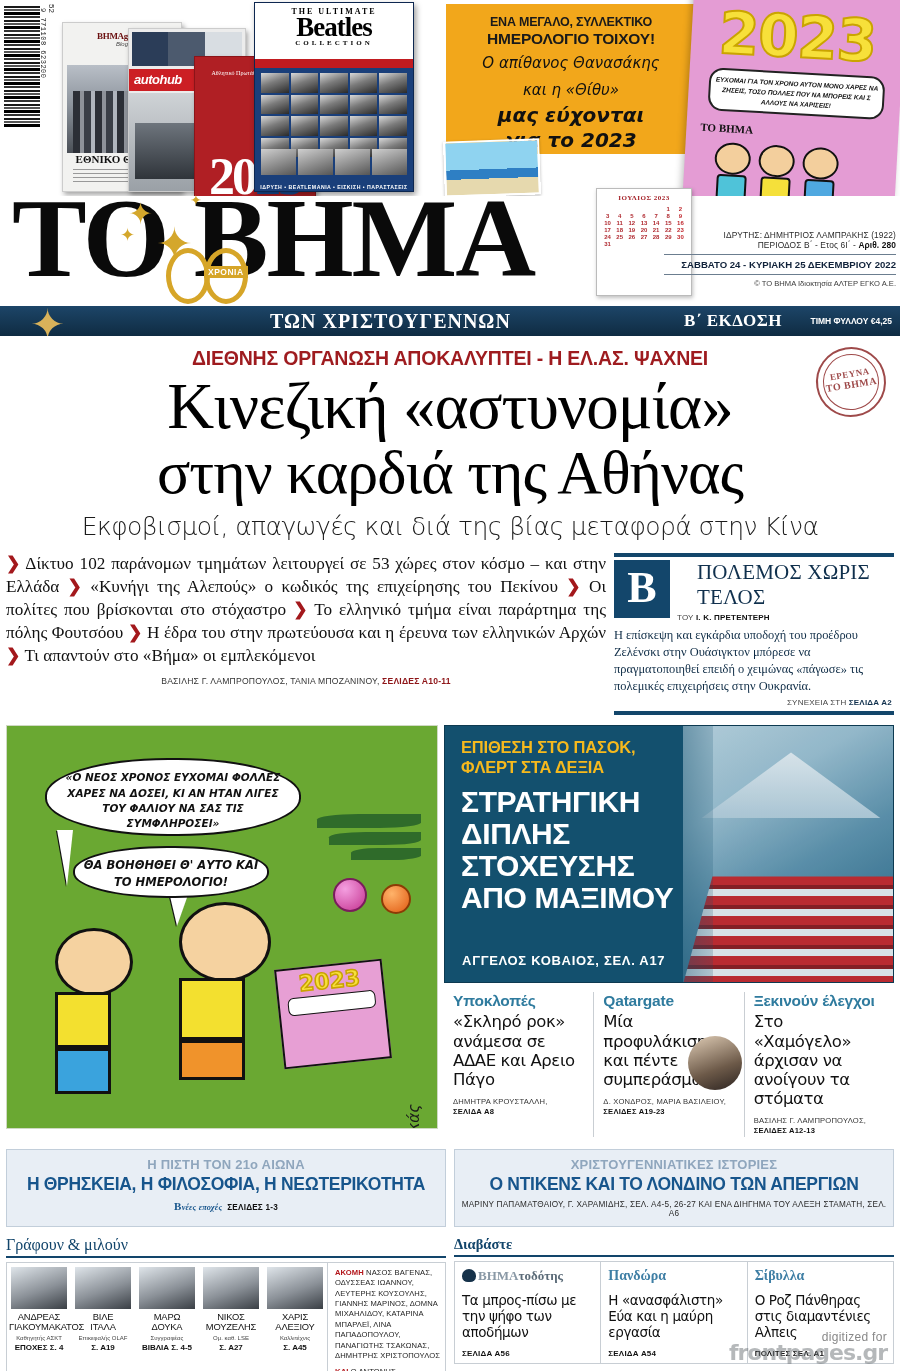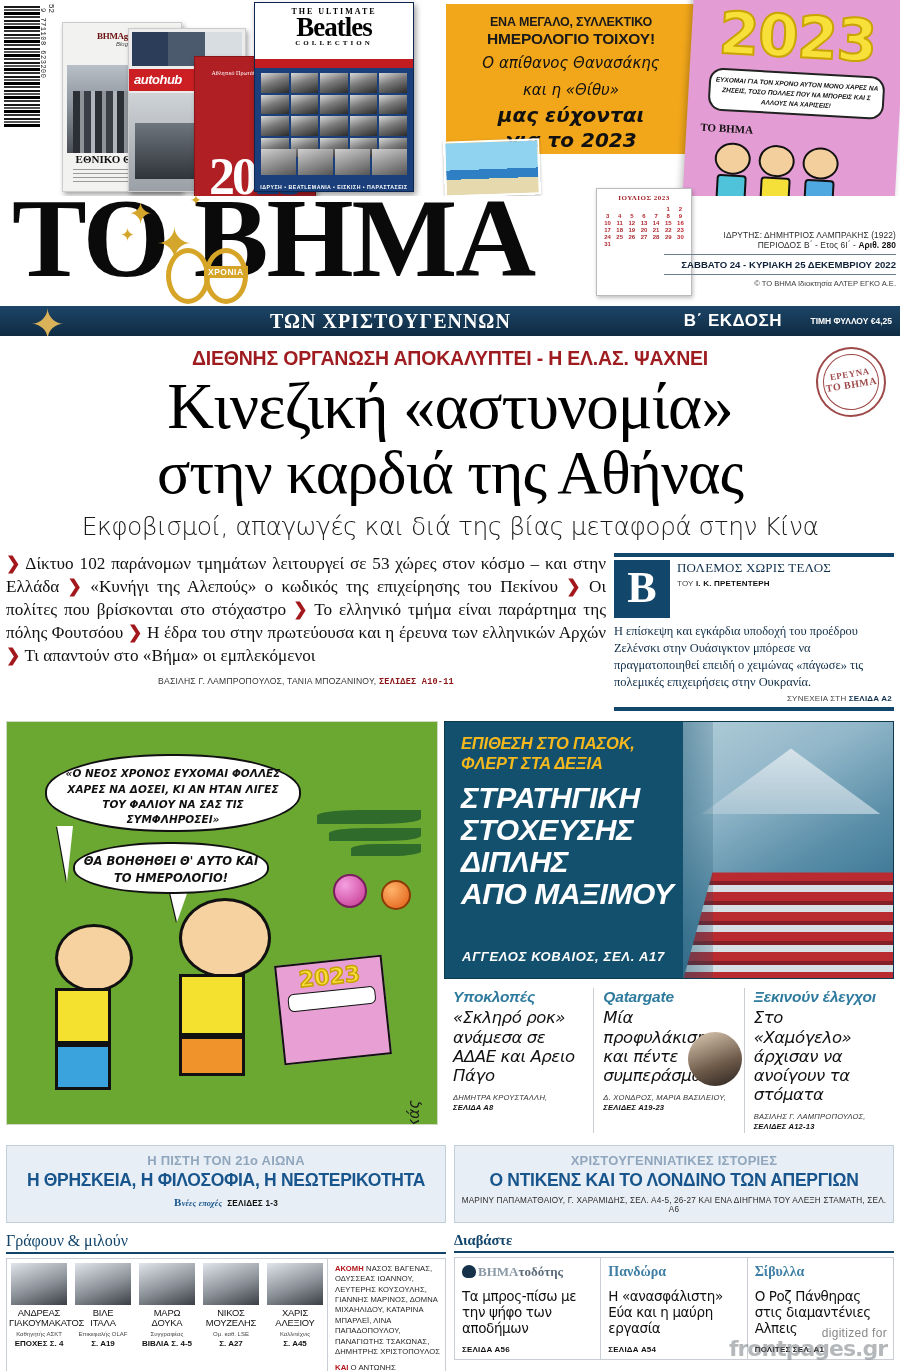--- a/index.html
+++ b/index.html
@@ -139,21 +139,21 @@
   .mh-info .rule{ height:1px; background:#6b7d8f; margin:4px 0 4px 0;}
   .mh-info .l3{ font-size:9.6px; font-weight:bold; color:#10223a;}
   .mh-info .rule2{ height:1px; background:#6b7d8f; margin:4px 0;}
   .mh-info .l4{ font-size:7.6px; color:#3a3a3a;}
 
   
   .blue-band{ position:relative; height:30px;
      background:linear-gradient(180deg,#1d4568 0%,#153753 55%,#0f2b42 100%); overflow:hidden;}
   .blue-band .bb-xmas{ position:absolute; left:270px; top:4px; font-family:"Liberation Serif",serif;
      font-weight:bold; font-size:20px; color:#fff; letter-spacing:1px;}
-  .blue-band .bb-ed{ position:absolute; right:118px; top:5px; font-family:Liberation Sans, sans-serif;
+  .blue-band .bb-ed{ position:absolute; right:118px; top:5px; font-family:Liberation Serif, serif;
      font-weight:bold; font-size:17px; color:#fff; letter-spacing:.5px;}
   .blue-band .bb-price{ position:absolute; right:8px; top:10px; font-size:8.5px; color:#fff;
      font-weight:bold;}
   .blue-band .bb-star{ position:absolute; left:30px; top:-6px; font-size:42px; color:#d9b25a; }
 
   
   .kicker{ text-align:center; color:#9e1b1f; font-weight:bold; font-size:19.5px;
      padding-top:11px; letter-spacing:-.2px; font-family:"Liberation Sans",sans-serif;}
   .stamp{ position:absolute; right:14px; top:347px; width:70px; height:70px; border:2px solid #8e2b2b;
      border-radius:50%; color:#8e2b2b; text-align:center; transform:rotate(-9deg);
@@ -169,29 +169,29 @@
      line-height:1.0; margin-top:2px; letter-spacing:-1px;}
   .subhead{ text-align:center; font-size:25px; color:#1b1b1b; margin-top:9px;
      font-family:"DejaVu Sans", sans-serif; font-weight:300; letter-spacing:-.6px;}
 
   
   .lead-row{ display:flex; margin-top:12px; padding:0 6px; }
   .lead{ width:600px; font-family:"Liberation Serif",serif; font-size:17.2px; line-height:1.33;
      color:#111; text-align:justify;}
   .lead .arrow{ color:#a3181c; font-weight:bold; }
   .lead-cred{ text-align:center; font-size:8.6px; color:#333; letter-spacing:.2px; margin-top:9px;}
-  .lead-cred b{ color:#8e1518;font-family:Liberation Mono, monospace;}
+  .lead-cred b{ color:#8e1518;}
 
   .opinion{ width:286px; margin-left:8px; border-top:4px solid #13466b; border-bottom:4px solid #13466b;
      padding:0; }
   .op-inner{ display:flex; padding-top:3px; }
   .op-B{ width:56px; height:58px; background:#13466b; color:#fff; font-family:"Liberation Serif",serif;
      font-weight:bold; font-size:44px; text-align:center; line-height:56px; flex:none; margin-right:7px;}
   .op-r{ flex:1;}
-  .op-title{ font-family:"Liberation Serif",serif; font-size:13px; color:#10304d; letter-spacing:.2px;}
+  .op-title{ font-family:"Liberation Serif",serif; font-size:21px; color:#10304d; letter-spacing:.2px;margin-left:20px;}
   .op-by{ font-size:8px; color:#444; margin-top:3px; letter-spacing:.2px;}
   .op-by b{ color:#111;}
   .op-text{ font-family:"Liberation Serif",serif; font-size:12.4px; line-height:1.36; color:#0d2b45;
      margin-top:5px; padding:0 2px 0 0;}
   .op-cont{ text-align:right; font-size:8px; color:#444; padding:4px 2px 4px 0; letter-spacing:.2px;}
   .op-cont b{ color:#10304d;}
 
   
   .mid{ display:flex; margin-top:10px; padding:0 6px; gap:6px;}
 
@@ -219,21 +219,21 @@
   .kid2{ left:172px; top:176px; width:132px; height:216px;}
   .calendar-card{ position:absolute; left:272px; top:238px; width:108px; height:100px;
      background:#e79fd4; border:2px solid #111; transform:rotate(-6deg);}
   .calendar-card .cc23{ text-align:center; font-size:22px; font-weight:bold; color:#f7e03a;
      -webkit-text-stroke:1.5px #c9a200; font-family:"DejaVu Sans",sans-serif; margin-top:4px; line-height:1;}
   .calendar-card .ccb{ margin:2px 8px 0; background:#fff; border:1px solid #111; border-radius:6px;
      height:18px;}
   .arkas{ position:absolute; right:14px; bottom:24px; font-family:"DejaVu Sans",sans-serif;
      font-style:italic; font-size:15px; color:#1a1a1a; transform:rotate(-90deg); transform-origin:right bottom;}
 
-  .rightcol{ width:452px;font-style:italic; }
+  .rightcol{ width:452px; }
   .maximou{ position:relative; height:258px; background:#13506e; overflow:hidden;
      border:1px solid #0d3a51;}
   .maximou .mx-img{ position:absolute; right:0; top:0; width:210px; height:258px;
      background:linear-gradient(150deg,#bfd7e2 0%,#9dc0d1 28%,#5f93ad 55%,#1d5c7c 100%);
      opacity:.92;}
   .maximou .mx-img::before{ content:''; position:absolute; left:18px; top:26px; width:180px; height:66px;
      background:linear-gradient(180deg,#e8f0f4,#b6cfdc); clip-path:polygon(0 100%,50% 0,100% 100%);}
   .maximou .mx-img::after{ content:''; position:absolute; left:0; bottom:0; width:100%; height:108px;
      background:repeating-linear-gradient(to bottom,#c8282c 0 9px,#8d1b1f 9px 13px,#e9eef1 13px 20px);
      clip-path:polygon(14% 0,100% 0,100% 100%,0 100%);}
@@ -559,22 +559,22 @@
 
     <div class="maximou">
       <div class="mx-img"></div>
       <div class="mx-veil"></div>
       <div class="mx-kick">
         <div>ΕΠΙΘΕΣΗ ΣΤΟ ΠΑΣΟΚ,</div>
         <div>ΦΛΕΡΤ ΣΤΑ ΔΕΞΙΑ</div>
       </div>
       <div class="mx-title">
         <div>ΣΤΡΑΤΗΓΙΚΗ</div>
+        <div>ΔΙΠΛΗΣ</div>
         <div>ΣΤΟΧΕΥΣΗΣ</div>
-        <div>ΔΙΠΛΗΣ</div>
         <div>ΑΠΟ ΜΑΞΙΜΟΥ</div>
       </div>
       <div class="mx-cred">ΑΓΓΕΛΟΣ ΚΟΒΑΙΟΣ, ΣΕΛ. Α17</div>
     </div>
 
     <div class="teasers">
       <div class="teaser">
         <div class="t-k">Υποκλοπές</div>
         <div class="t-h">«Σκληρό ροκ» ανάμεσα σε ΑΔΑΕ και Αρειο Πάγο</div>
         <div class="t-c">

